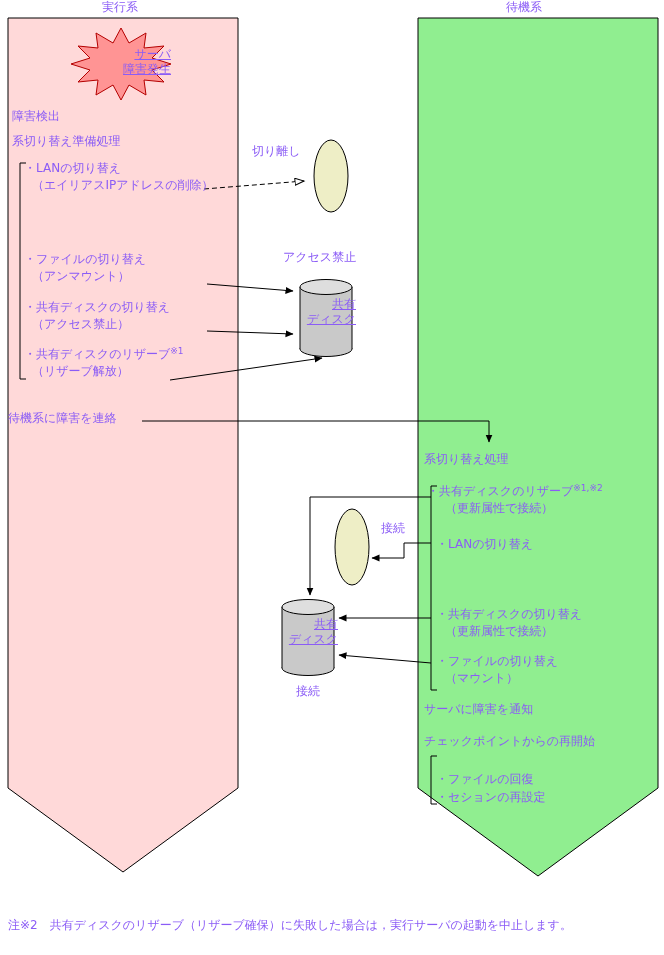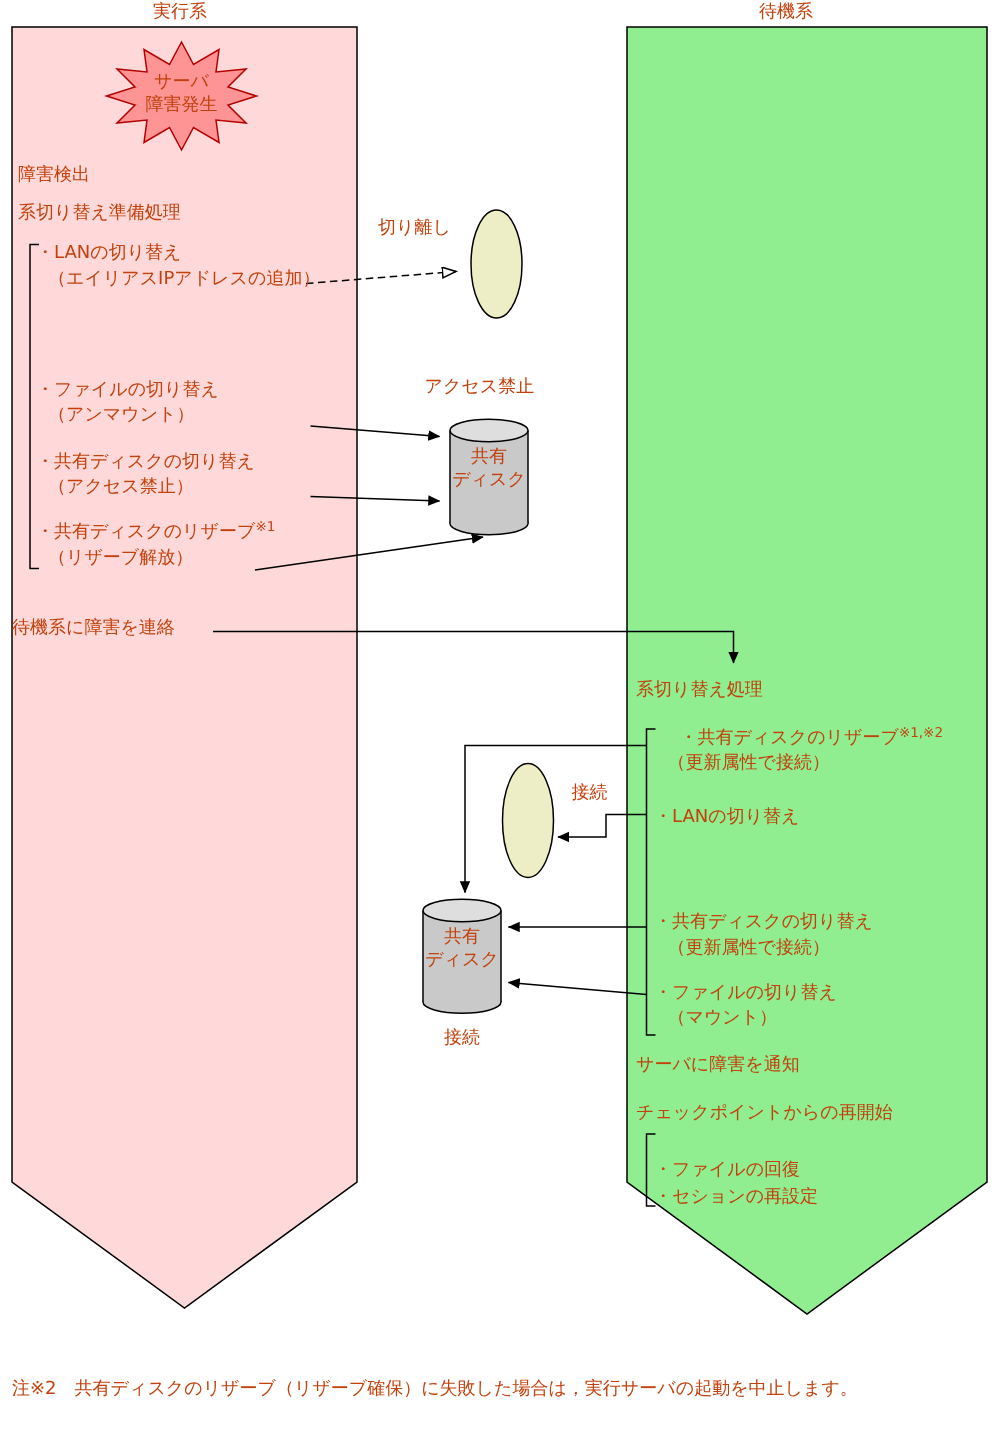--- a/index.html
+++ b/index.html
@@ -1,22 +1,22 @@
 <!DOCTYPE html>
 <html><head>
 <meta charset="utf-8">
 <style>
   html,body{margin:0;padding:0;background:#fff;}
   .canvas{
     position:relative;width:664px;height:955px;background:#ffffff;
     font-family:"DejaVu Sans","Liberation Sans",sans-serif;color:#000;overflow:hidden;
   }
   .layer{position:absolute;left:0;top:0;}
-  .t{position:absolute;font-size:12px;line-height:14px;white-space:nowrap;color:#c2410c;}
-  .ctr{text-align:center;}
+  .t{position:absolute;font-size:12px;line-height:14px;white-space:nowrap;color:#8b5cf6;}
+  .ctr{text-align:right;text-decoration:underline;}
   .sup{font-size:9px;position:relative;top:-4px;}
 </style>
 </head>
 <body>
 
 <div class="canvas">
 
   <svg class="layer" width="664" height="955" viewBox="0 0 664 955">
     <defs>
       <marker id="ah" markerWidth="9" markerHeight="8" refX="7.5" refY="3.5" orient="auto" markerUnits="userSpaceOnUse">
@@ -73,21 +73,21 @@
   <div class="t" style="left:102px;top:0px">実行系</div>
   <div class="t" style="left:506px;top:0px">待機系</div>
 
   <div class="t ctr" style="left:71px;top:47px;width:100px">サーバ</div>
   <div class="t ctr" style="left:71px;top:62px;width:100px">障害発生</div>
 
   <div class="t" style="left:12px;top:109px">障害検出</div>
   <div class="t" style="left:12px;top:134px">系切り替え準備処理</div>
 
   <div class="t" style="left:24px;top:161px">・LANの切り替え</div>
-  <div class="t" style="left:32px;top:178px">（エイリアスIPアドレスの追加）</div>
+  <div class="t" style="left:32px;top:178px">（エイリアスIPアドレスの削除）</div>
 
   <div class="t" style="left:24px;top:252px">・ファイルの切り替え</div>
   <div class="t" style="left:32px;top:269px">（アンマウント）</div>
 
   <div class="t" style="left:24px;top:300px">・共有ディスクの切り替え</div>
   <div class="t" style="left:32px;top:317px">（アクセス禁止）</div>
 
   <div class="t" style="left:24px;top:347px"><span>・共有ディスクのリザーブ</span><span class="sup">※1</span></div>
   <div class="t" style="left:32px;top:364px">（リザーブ解放）</div>
 
@@ -101,21 +101,21 @@
 
   <div class="t" style="left:381px;top:521px">接続</div>
 
   <div class="t ctr" style="left:278px;top:617px;width:60px">共有</div>
   <div class="t ctr" style="left:278px;top:632px;width:60px">ディスク</div>
 
   <div class="t" style="left:296px;top:684px">接続</div>
 
   <div class="t" style="left:424px;top:452px">系切り替え処理</div>
 
-  <div class="t" style="left:453px;top:484px"><span>・共有ディスクのリザーブ</span><span class="sup">※1,※2</span></div>
+  <div class="t" style="left:427px;top:484px"><span>・共有ディスクのリザーブ</span><span class="sup">※1,※2</span></div>
   <div class="t" style="left:445px;top:501px">（更新属性で接続）</div>
 
   <div class="t" style="left:436px;top:537px">・LANの切り替え</div>
 
   <div class="t" style="left:436px;top:607px">・共有ディスクの切り替え</div>
   <div class="t" style="left:445px;top:624px">（更新属性で接続）</div>
 
   <div class="t" style="left:436px;top:654px">・ファイルの切り替え</div>
   <div class="t" style="left:445px;top:671px">（マウント）</div>
 

